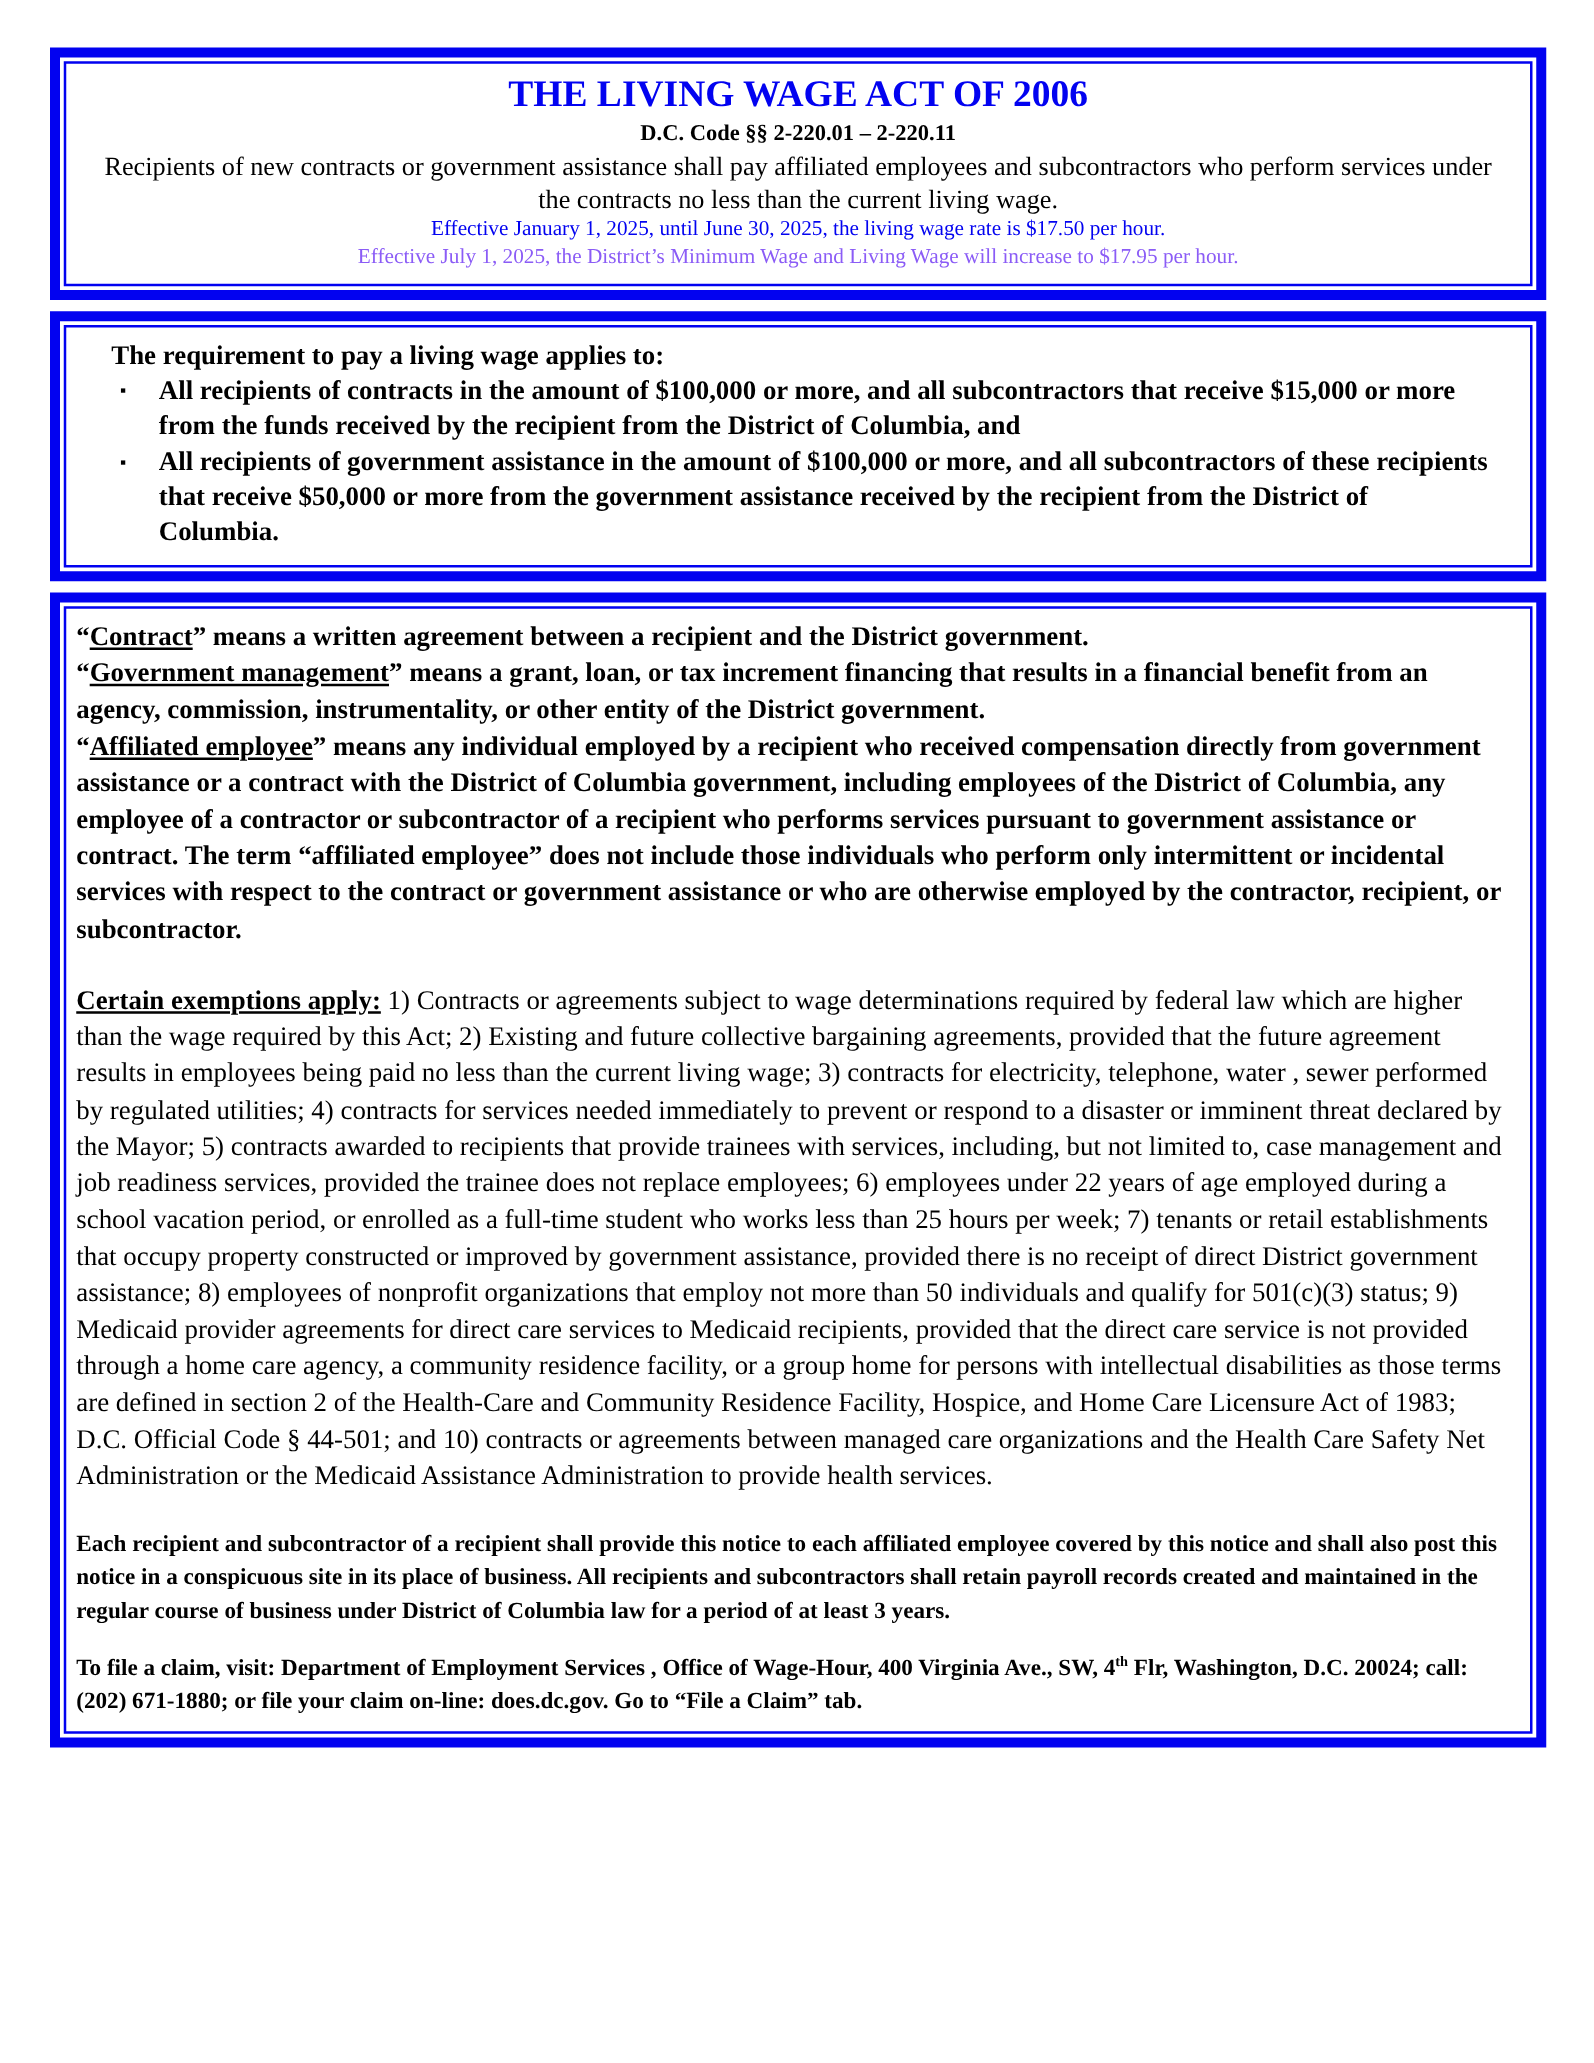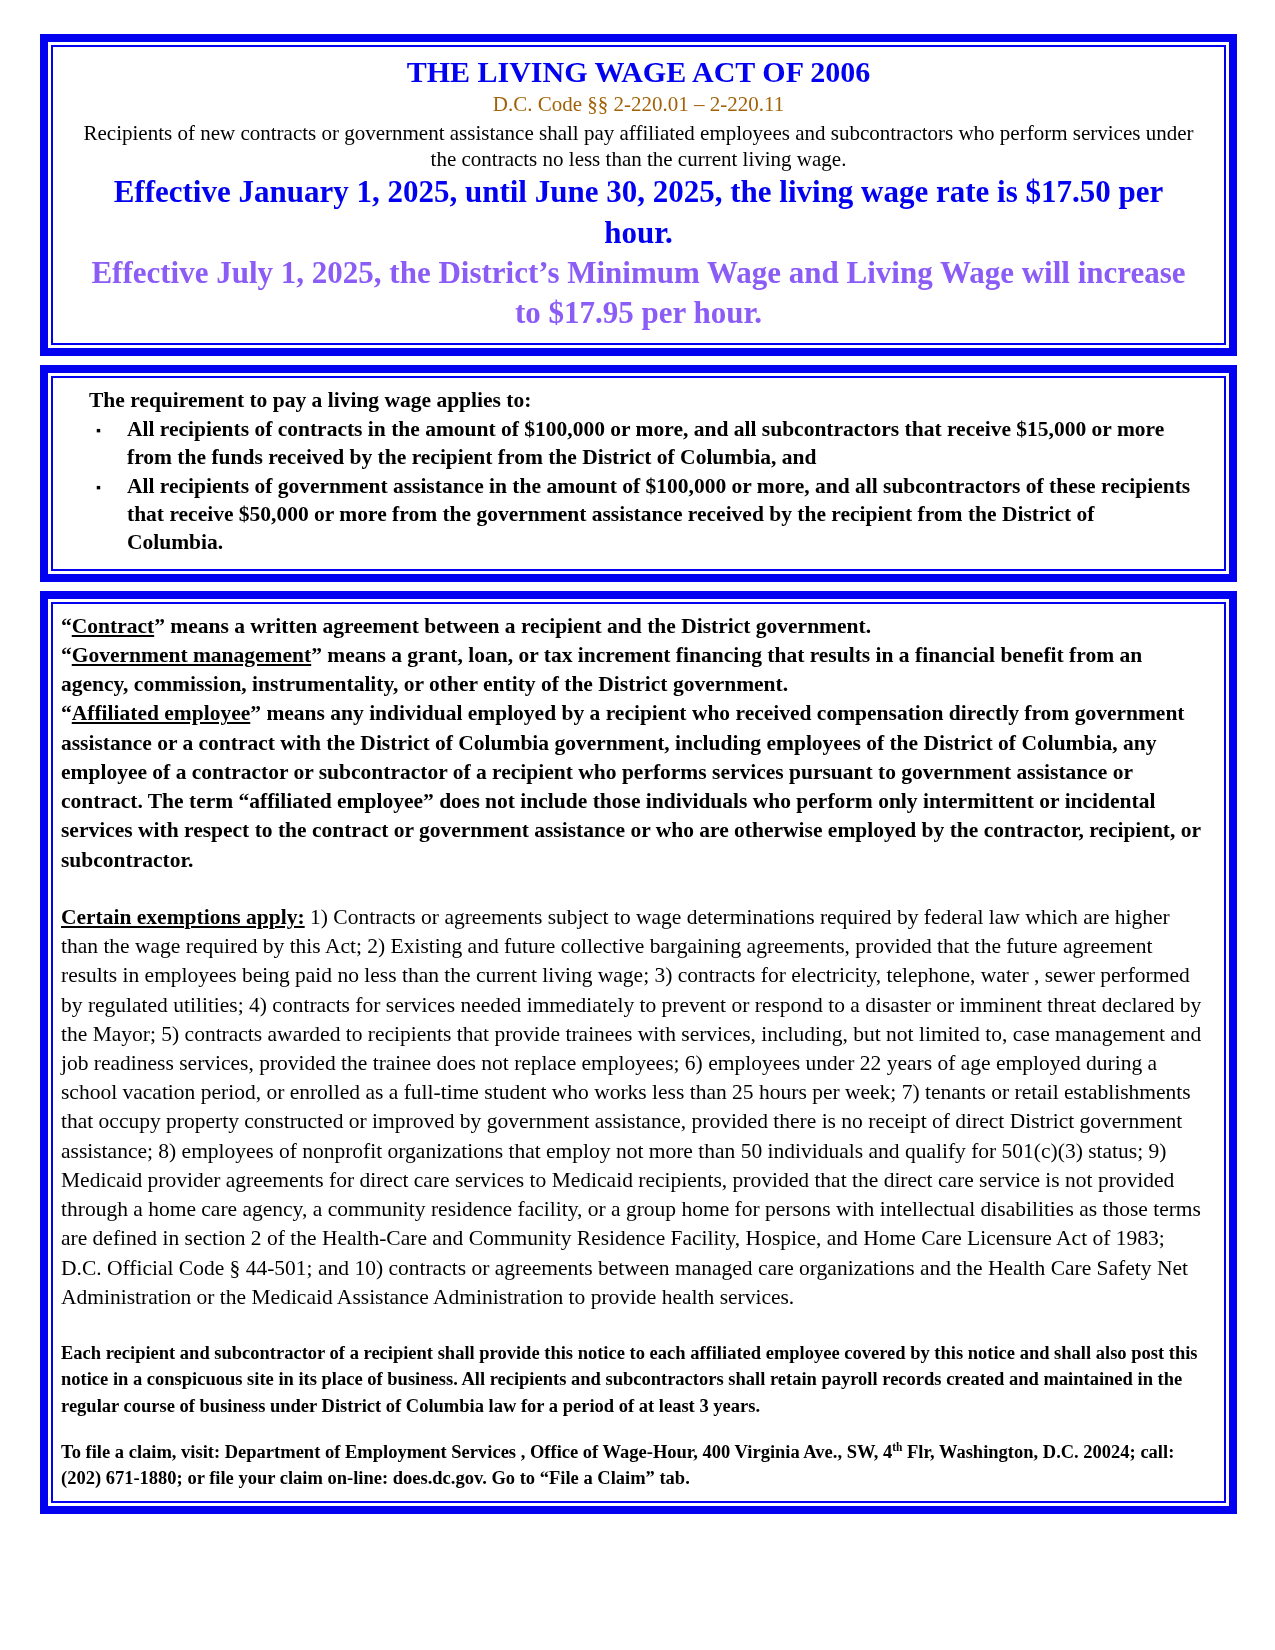--- a/index.html
+++ b/index.html
@@ -4,37 +4,37 @@
 <style>
   * { margin: 0; padding: 0; box-sizing: border-box; }
   html, body { background: #ffffff; }
   body {
     width: 1275px;
     height: 1650px;
     overflow: hidden;
     font-family: "Liberation Serif", "DejaVu Serif", serif;
     color: #000000;
   }
-  .page { padding: 16px 38px 0 40px; margin-top: 18px; }
+  .page { padding: 38px 38px 0 40px; }
 
   
   .box {
     border: 8px solid #0202f0;
     padding: 3px;
     margin-bottom: 9px;
     background: #ffffff;
   }
   .box-inner { border: 2px solid #0202f0; background: #ffffff; }
 
   
   .header-inner { padding: 6px 24px 10px; text-align: center; }
   .title   { color: #0202f0; font-weight: 700; font-size: 30px; line-height: 1.25; }
-  .code    { color: #a16207; font-weight: 400; font-size: 21px; line-height: 1.3; }
+  .code    { color: #000000; font-weight: 700; font-size: 18px; line-height: 1.3; }
   .intro   { font-size: 21px; line-height: 1.25; margin-top: 2px; }
-  .eff     { font-weight: 700; font-size: 31px; line-height: 1.3; text-align: center; }
+  .eff     { font-weight: 400; font-size: 17px; line-height: 1.3; text-align: center; }
   .eff-blue { color: #0202f0; }
   .eff-red  { color: #8b5cf6; }
 
   
   .req-inner { padding: 8px 30px 12px 36px; font-weight: 700; font-size: 21.5px; line-height: 1.32; }
   .req-list { list-style: none; margin: 0; padding: 0; }
   .req-item { position: relative; padding-left: 38px; }
   .bullet   { position: absolute; left: 7px; top: 3px; font-size: 14px; line-height: 1.9; }
 
   

